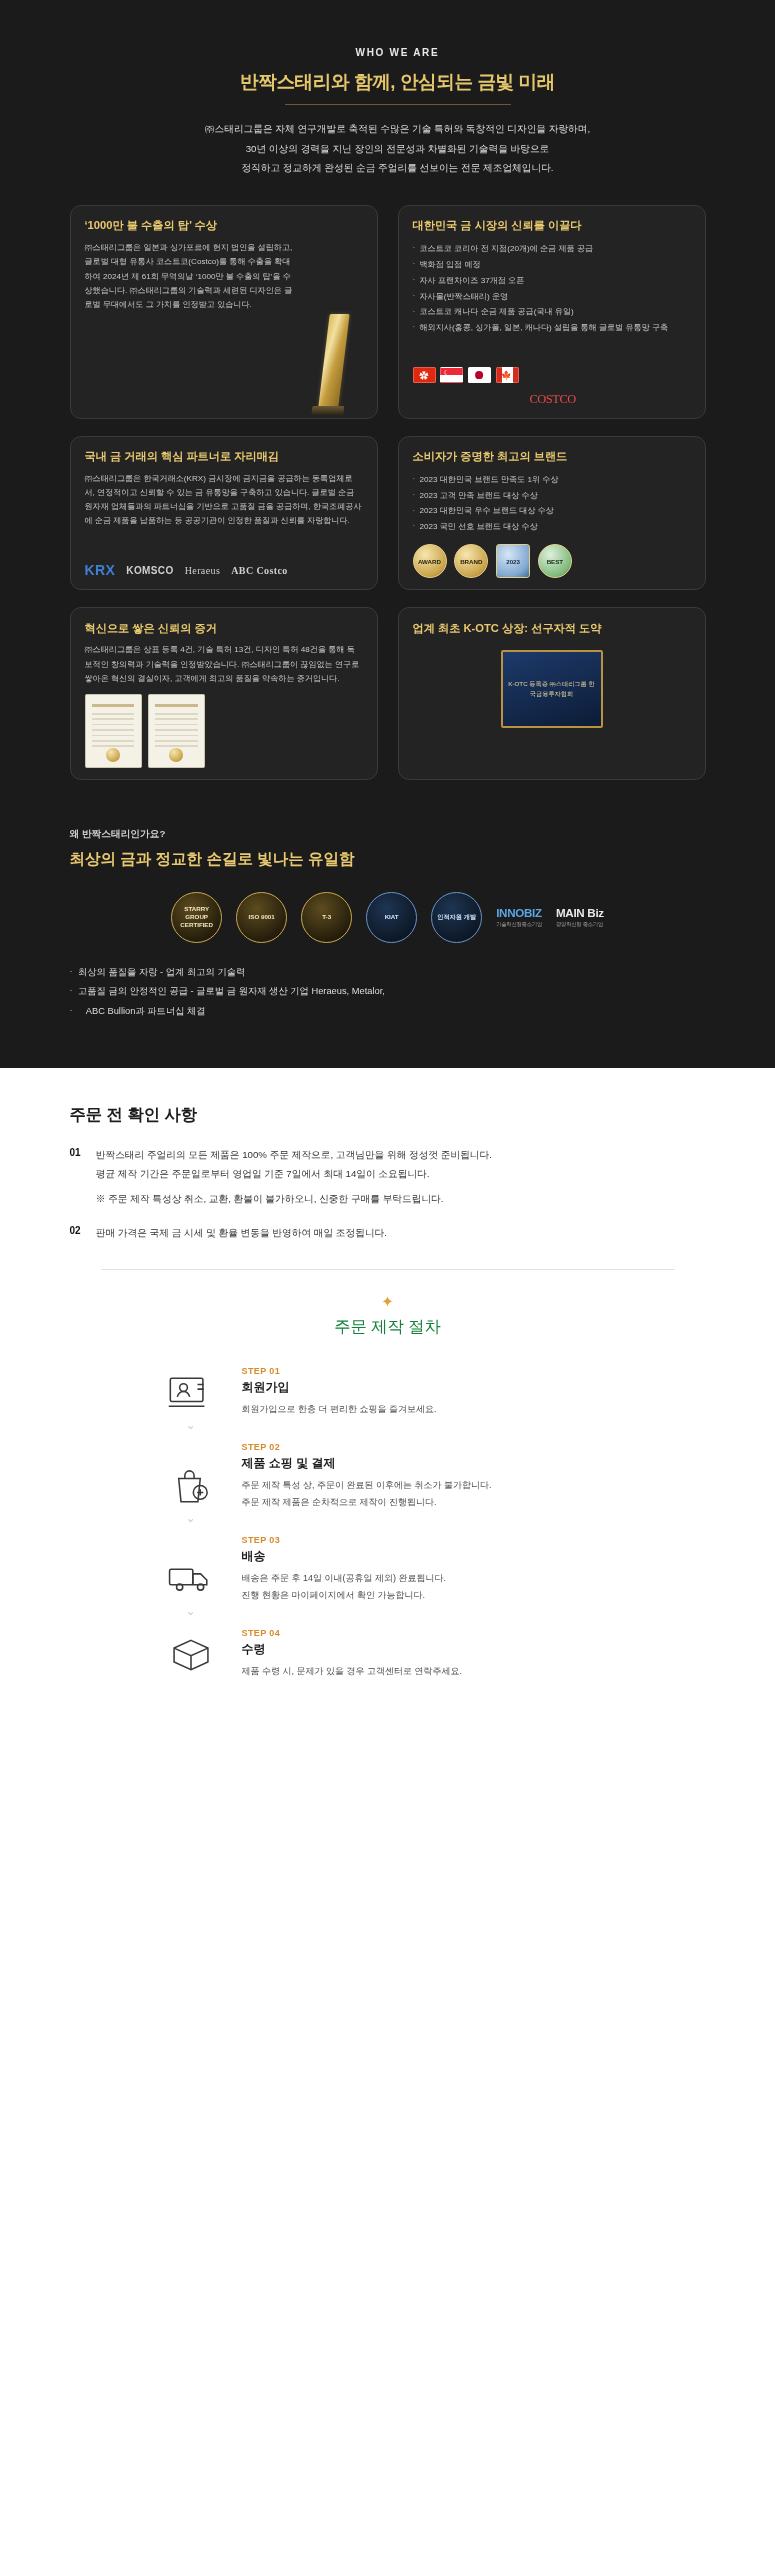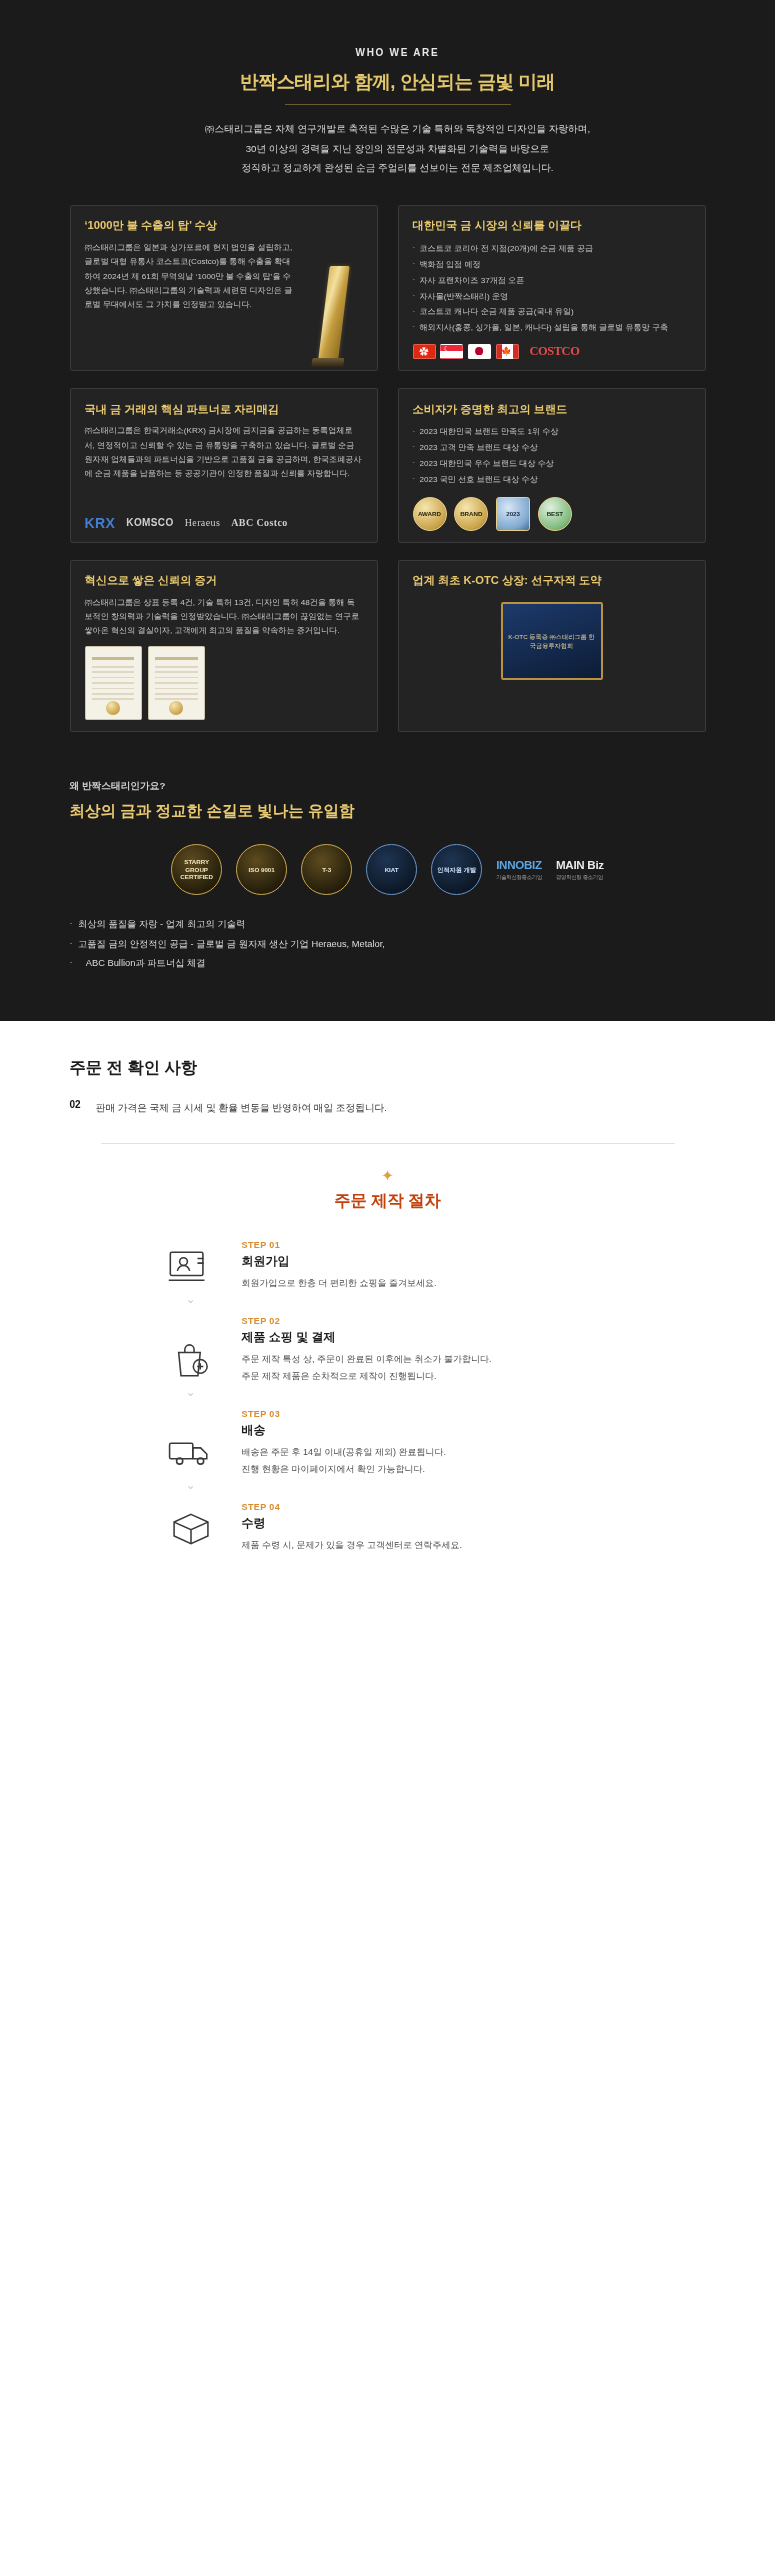--- a/index.html
+++ b/index.html
@@ -44,21 +44,21 @@
   .cards {
     width: 636px;
     margin: 23px auto 0;
     display: grid;
     grid-template-columns: 1fr 1fr;
     gap: 17px 20px;
   }
   .card {
     background: #232323;
     border: 0.8px solid #3a3a3a;
-    border-radius: 2px;
+    border-radius: 11px;
     padding: 12.4px 14px 11px;
     min-height: 146px;
     display: flex;
     flex-direction: column;
   }
   .card h3 {
     font-size: 11.2px;
     color: #e9c96f;
     font-weight: 700;
     margin-bottom: 7.8px;
@@ -121,22 +121,22 @@
   .flag.hk { background:#de2910; }
   .flag.hk:after{content:"✿";position:absolute;inset:0;color:#fff;font-size:9.3px;display:flex;align-items:center;justify-content:center;}
   .flag.sg { background:linear-gradient(180deg,#ed2939 50%,#fff 50%); }
   .flag.sg:after{content:"☾";position:absolute;left:2.3px;top:0.8px;color:#fff;font-size:7px;}
   .flag.jp { background:#fff; }
   .flag.jp:after{content:"";position:absolute;left:50%;top:50%;width:7.8px;height:7.8px;border-radius:50%;background:#bc002d;transform:translate(-50%,-50%);}
   .flag.ca { background:linear-gradient(90deg,#d52b1e 22%,#fff 22%,#fff 78%,#d52b1e 78%); }
   .flag.ca:after{content:"🍁";position:absolute;inset:0;display:flex;align-items:center;justify-content:center;font-size:8.5px;}
   .costco {
     margin-left: 6.2px;
-    font-size: 12.4px; font-weight: 700; letter-spacing: -0.4px;
-    color: #e64b4b; font-family: "Liberation Serif", serif;
+    font-size: 12.4px; font-weight: 400; letter-spacing: -0.4px;
+    color: #e64b4b; font-family: "Liberation Serif", serif; margin-top: 48px;
   }
 
   
   .partners {
     display: flex; align-items: center; justify-content: flex-start;
     gap: 11px; margin-top: 11px; flex-wrap: wrap;
   }
   .plogo { color: #dcdcdc; font-weight: 700; font-size: 11px; letter-spacing: 0.4px; }
   .plogo.krx { color: #3f7fd4; font-size: 14px; }
   .plogo.komsco { color: #cfcfcf; font-size: 10px; }
@@ -229,21 +229,21 @@
     font-size: 10px; font-weight: 700; color:#111; flex: 0 0 17px; padding-top: 0.8px;
   }
   .notice-body { flex: 1; }
   .notice-body p { font-size: 9.7px; line-height: 1.95; color: #333; }
   .notice-warn { font-size: 9.3px; color: #d8453c; margin-top: 6.2px; }
 
   .divider { width: 574px; height: 0.8px; background: #e2e2e2; margin: 26px auto 0; }
 
   .proc { width: 636px; margin: 23px auto 0; text-align: center; }
   .proc .spark { color: #e0a33a; font-size: 15.5px; }
-  .proc h2 { font-size: 16.3px; font-weight: 700; margin: 4.7px 0 20px; color:#c2410c; }
+  .proc h2 { font-size: 16.3px; font-weight: 400; margin: 4.7px 0 20px; color:#15803d; }
 
   .steps { width: 465px; margin: 0 auto; text-align: left; }
   .step {
     display: flex; align-items: flex-end; gap: 15.5px; padding: 4.7px 0 0;
   }
   .step-icon {
     flex: 0 0 71px; height: 50px; display:flex; align-items:center; justify-content:center;
     color: #3a3a3a;
   }
   .step-txt { flex: 1; padding-top: 3.1px; }
@@ -382,20 +382,28 @@
         <li style="padding-left:16.3px">ABC Bullion과 파트너십 체결</li>
       </ul>
     </div>
   </section>
 
   <section class="light">
 
     <div class="sec-w">
       <h2 class="sec-title">주문 전 확인 사항</h2>
 
+      <div class="notice-row">
+        <div class="notice-num">01</div>
+        <div class="notice-body">
+          <p>반짝스태리 주얼리의 모든 제품은 100% 주문 제작으로, 고객님만을 위해 정성껏 준비됩니다.</p>
+          <p>평균 제작 기간은 주문일로부터 영업일 기준 7일에서 최대 14일이 소요됩니다.</p>
+          <p class="notice-warn">※ 주문 제작 특성상 취소, 교환, 환불이 불가하오니, 신중한 구매를 부탁드립니다.</p>
+        </div>
+      </div>
 
       <div class="notice-row">
         <div class="notice-num">02</div>
         <div class="notice-body">
           <p>판매 가격은 국제 금 시세 및 환율 변동을 반영하여 매일 조정됩니다.</p>
         </div>
       </div>
     </div>
 
     <div class="divider"></div>

